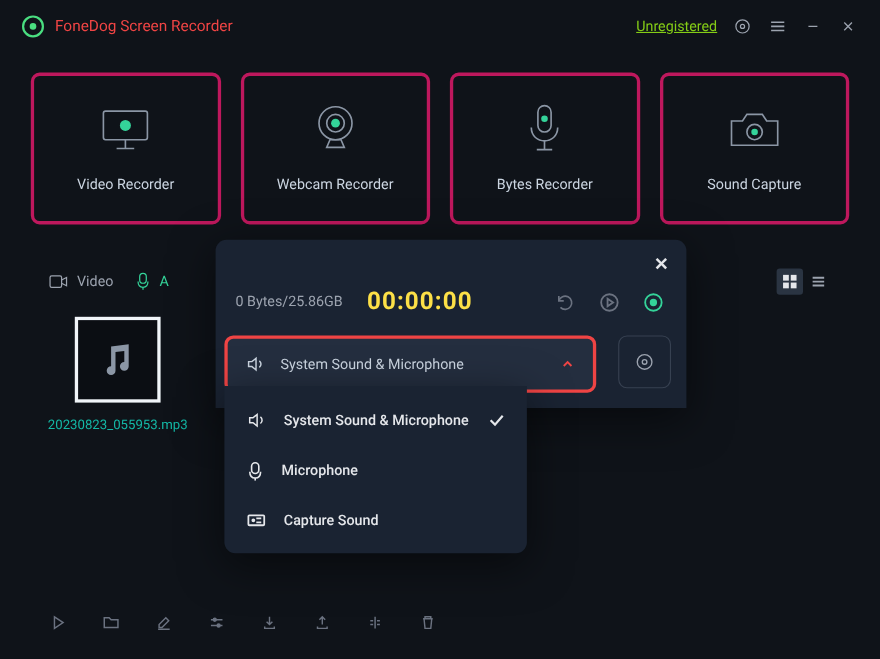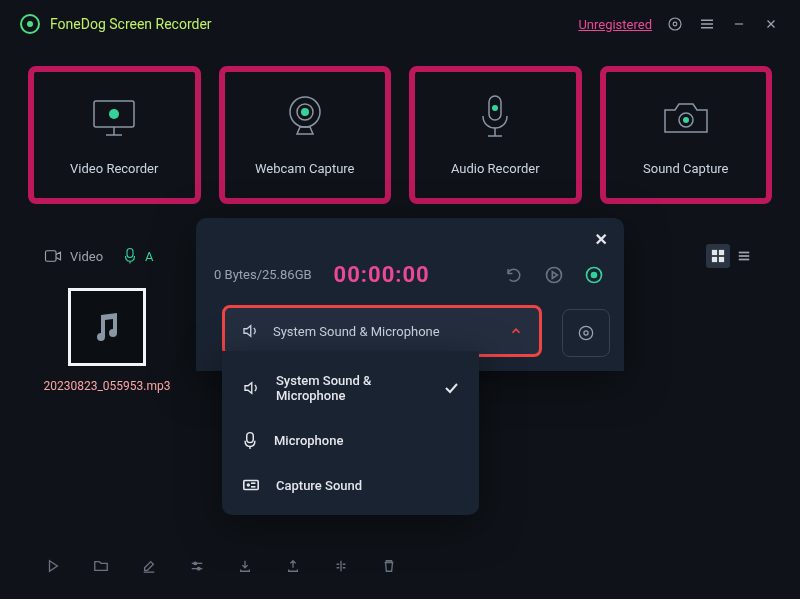--- a/index.html
+++ b/index.html
@@ -1,49 +1,49 @@
 <!DOCTYPE html>
 <html><head>
 <meta charset="utf-8">
 <style>
 *{box-sizing:border-box;margin:0;padding:0;font-family:-apple-system,BlinkMacSystemFont,"Segoe UI",Roboto,sans-serif}
 body{background:#0f1319;width:800px;height:599px;overflow:hidden;color:#9ca3af;position:relative}
 .titlebar{display:flex;align-items:center;justify-content:space-between;padding:12px 20px;height:48px}
 .brand{display:flex;align-items:center;gap:10px}
 .brand-logo{width:20px;height:20px;border-radius:50%;border:2px solid #4ade80;position:relative}
 .brand-logo::after{content:"";position:absolute;width:6px;height:6px;background:#4ade80;border-radius:50%;top:5px;left:5px}
-.brand-name{color:#bef264;font-size:14px}
+.brand-name{color:#ef4444;font-size:14px}
 .titlebar-right{display:flex;align-items:center;gap:14px}
-.unreg{color:#ec4899;text-decoration:underline;font-size:13px}
+.unreg{color:#84cc16;text-decoration:underline;font-size:13px}
 .tb-icon{width:18px;height:18px;color:#9ca3af;cursor:pointer;display:flex;align-items:center;justify-content:center}
 .modes{display:flex;gap:18px;padding:18px 28px}
-.mode-card{flex:1;border:6px solid #be185d;border-radius:8px;height:138px;display:flex;flex-direction:column;align-items:center;justify-content:center;gap:20px;cursor:pointer}
+.mode-card{flex:1;border:3px solid #be185d;border-radius:8px;height:138px;display:flex;flex-direction:column;align-items:center;justify-content:center;gap:20px;cursor:pointer}
 .mode-icon{height:46px;display:flex;align-items:center;justify-content:center}
 .mode-label{color:#cbd5e1;font-size:13px}
 .toolbar{display:flex;align-items:center;padding:10px 44px;gap:20px;margin-top:12px}
 .tb-tab{display:flex;align-items:center;gap:8px;font-size:13px;cursor:pointer}
 .tb-tab.active{color:#34d399}
 .view-toggle{margin-left:auto;display:flex;gap:2px}
 .vt-btn{width:24px;height:24px;display:flex;align-items:center;justify-content:center;border-radius:3px;cursor:pointer}
 .vt-btn.active{background:#2a3442;color:#e5e7eb}
 .files{display:flex;gap:50px;padding:10px 52px}
 .file-item{display:flex;flex-direction:column;align-items:center;gap:12px;width:110px}
 .file-thumb{width:78px;height:78px;border:3px solid #f1f5f9;display:flex;align-items:center;justify-content:center;background:#0b0e13}
-.file-name{font-size:12px;color:#fca5a5;text-align:left;line-height:1.4}
+.file-name{font-size:12px;color:#14b8a6;text-align:left;line-height:1.4}
 .bottombar{position:absolute;bottom:24px;left:44px;display:flex;gap:30px}
 .bb-icon{width:18px;height:18px;color:#6b7280;cursor:pointer;display:flex;align-items:center;justify-content:center}
 .popup{position:absolute;top:218px;left:196px;width:428px;background:#1a2332;border-radius:10px 10px 0 0;box-shadow:0 10px 40px rgba(0,0,0,.5);z-index:10}
 .popup-close{position:absolute;top:12px;right:16px;color:#e5e7eb;cursor:pointer;font-size:16px;font-weight:bold}
 .popup-status{display:flex;align-items:center;gap:22px;padding:44px 20px 18px 18px}
 .size-txt{font-size:13px;color:#9ca3af}
-.timer{font-size:22px;font-weight:700;color:#ec4899;letter-spacing:1px}
+.timer{font-size:22px;font-weight:700;color:#fde047;letter-spacing:1px}
 .status-icons{display:flex;gap:20px;margin-left:auto;align-items:center}
 .si{width:20px;height:20px;color:#6b7280;cursor:pointer;display:flex;align-items:center;justify-content:center}
 .si.on{color:#34d399}
-.dropdown-row{display:flex;gap:20px;padding:0 14px 14px 26px;align-items:flex-end}
+.dropdown-row{display:flex;gap:20px;padding:0 14px 14px 8px;align-items:flex-start}
 .dropdown-btn{flex:1;display:flex;align-items:center;gap:14px;padding:14px 16px;background:#242e3f;border-radius:8px;cursor:pointer;border:3px solid #ef4444;position:relative}
 .dd-label{color:#cbd5e1;font-size:13px}
 .dd-chev{margin-left:auto;color:#ef4444}
 .gear-btn{width:48px;height:48px;border:1px solid #374151;border-radius:8px;display:flex;align-items:center;justify-content:center;cursor:pointer}
 .dropdown-list{position:absolute;top:100%;left:-3px;right:60px;background:#1a2332;border-radius:0 0 10px 10px;padding:8px 0;margin-top:-3px;box-shadow:0 10px 40px rgba(0,0,0,.5)}
 .dl-item{display:flex;align-items:center;gap:16px;padding:14px 20px;cursor:pointer;color:#e5e7eb;font-size:13px;font-weight:500}
 .dl-check{margin-left:auto}
 svg{display:block}
 </style>
 </head>
@@ -97,33 +97,33 @@
   </div>
   <div class="mode-card">
     <div class="mode-icon">
       <svg width="46" height="48" viewBox="0 0 46 48" fill="none" stroke="#8b96a5" stroke-width="1.5">
           <circle cx="23" cy="18" r="15"></circle>
           <circle cx="23" cy="18" r="8"></circle>
           <circle cx="23" cy="18" r="4" fill="#34d399" stroke="none"></circle>
           <path d="M15 40 L31 40 L28 33 L18 33 Z"></path>
         </svg>
     </div>
-    <div class="mode-label">Webcam Capture</div>
+    <div class="mode-label">Webcam Recorder</div>
   </div>
   <div class="mode-card">
     <div class="mode-icon">
       <svg width="38" height="48" viewBox="0 0 38 48" fill="none" stroke="#8b96a5" stroke-width="1.5">
           <rect x="13" y="2" width="12" height="24" rx="6"></rect>
           <circle cx="19" cy="14" r="3" fill="#34d399" stroke="none"></circle>
           <path d="M7 22 C7 30 13 34 19 34 C25 34 31 30 31 22"></path>
           <line x1="19" y1="34" x2="19" y2="42"></line>
           <line x1="12" y1="42" x2="26" y2="42"></line>
         </svg>
     </div>
-    <div class="mode-label">Audio Recorder</div>
+    <div class="mode-label">Bytes Recorder</div>
   </div>
   <div class="mode-card">
     <div class="mode-icon">
       <svg width="50" height="40" viewBox="0 0 50 40" fill="none" stroke="#8b96a5" stroke-width="1.5">
           <path d="M4 12 L14 12 L18 6 L32 6 L36 12 L46 12 L46 34 L4 34 Z"></path>
           <circle cx="25" cy="22" r="7"></circle>
           <circle cx="25" cy="22" r="3" fill="#34d399" stroke="none"></circle>
         </svg>
     </div>
     <div class="mode-label">Sound Capture</div>

